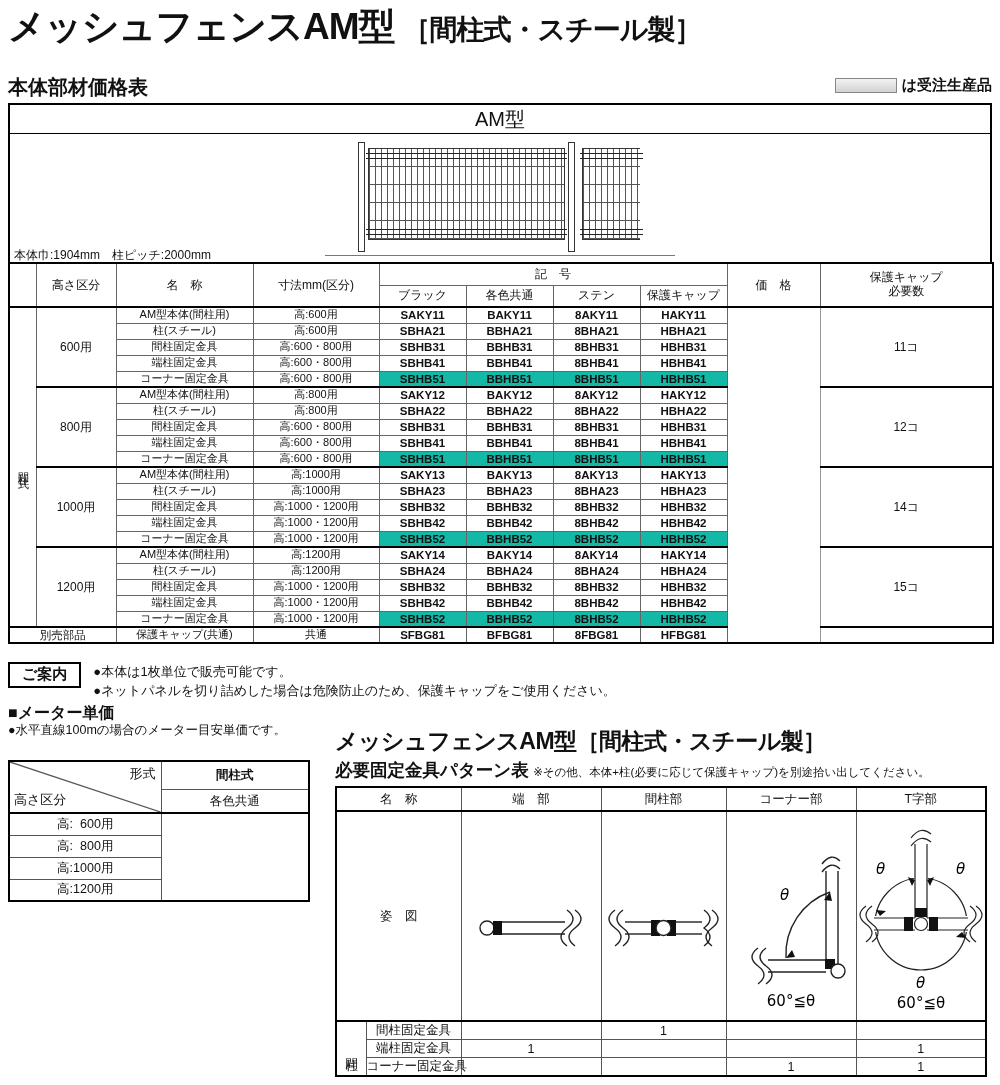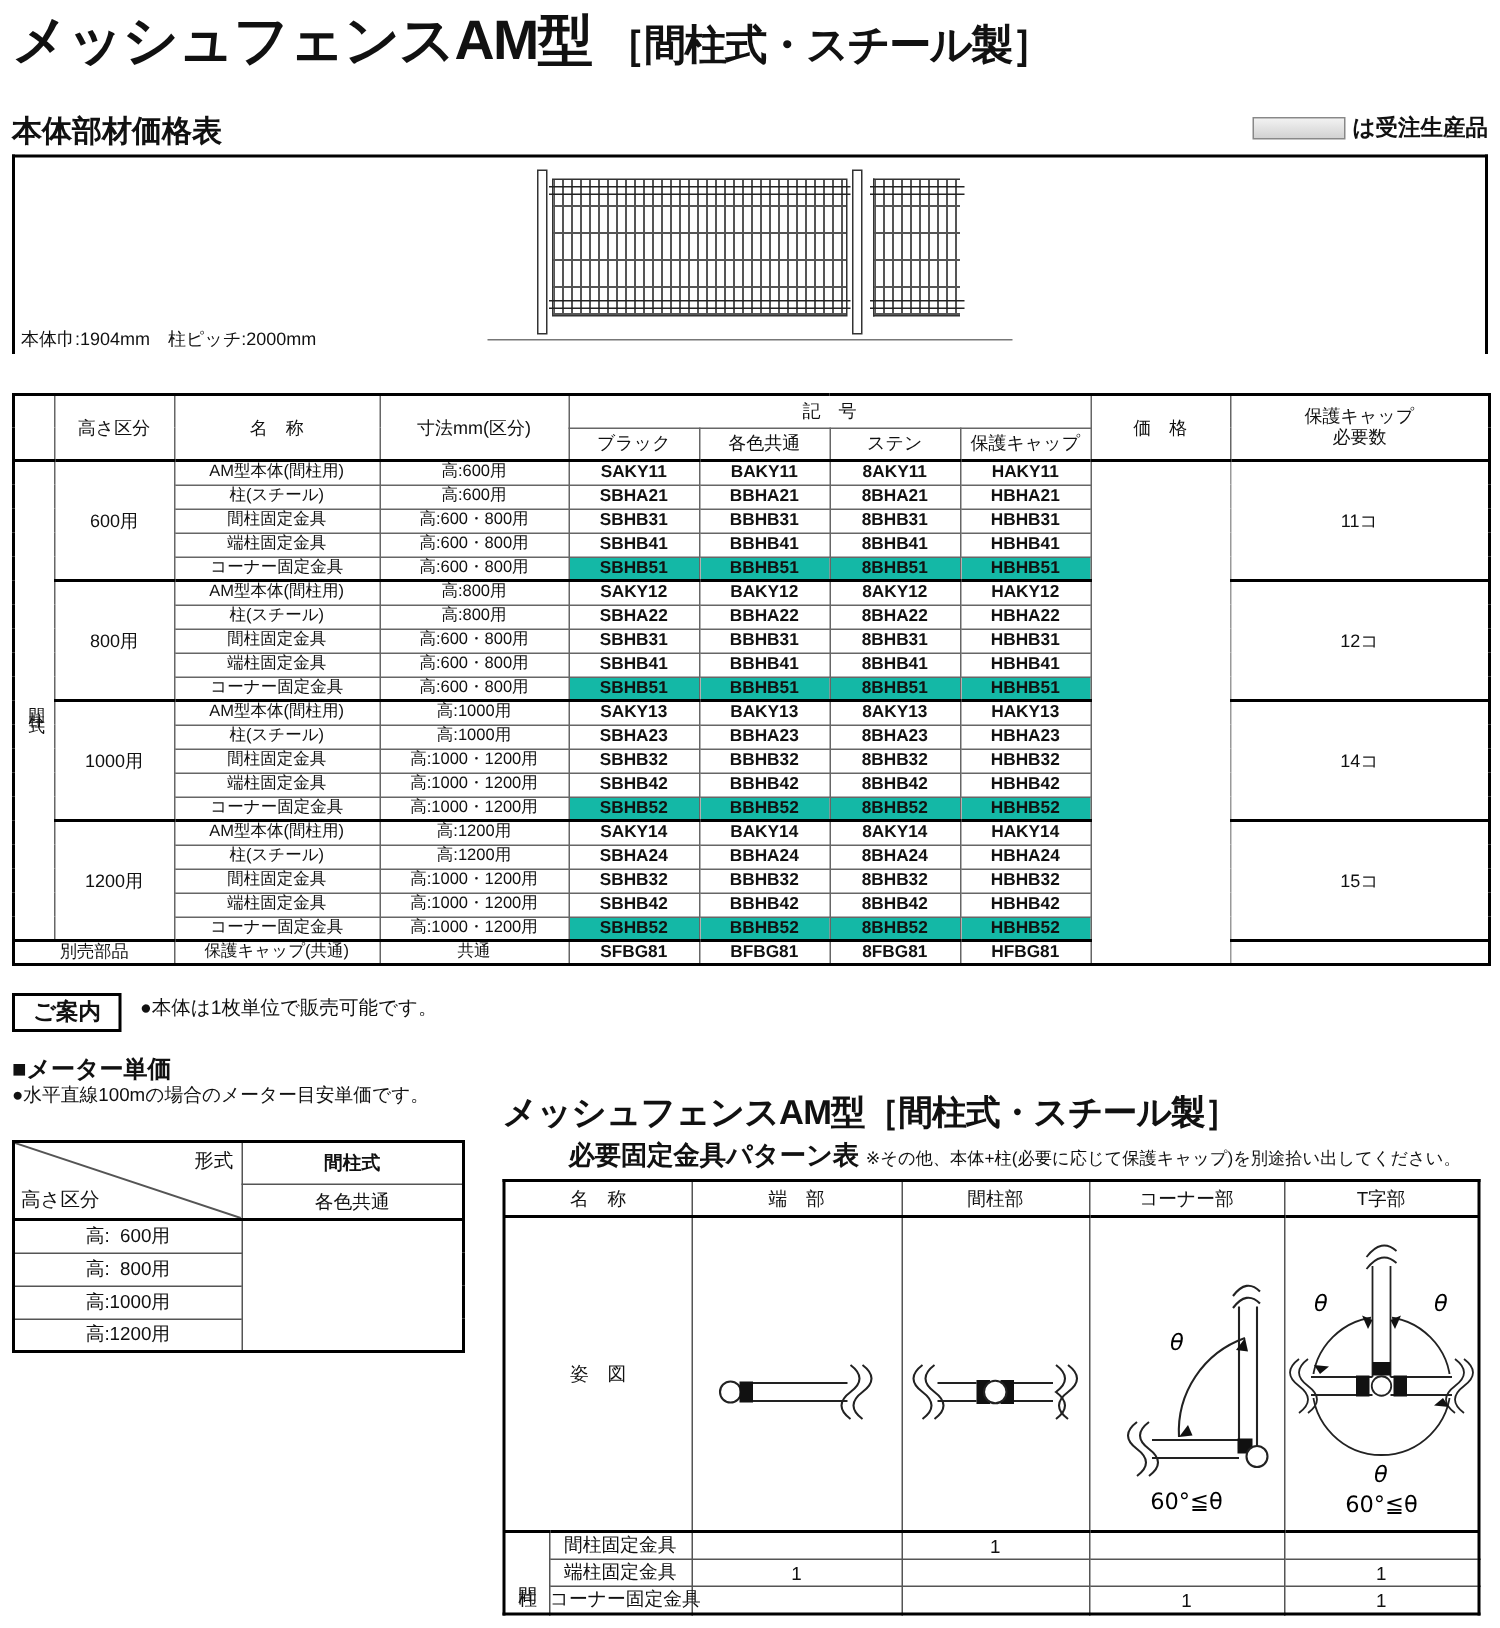--- a/index.html
+++ b/index.html
@@ -63,21 +63,21 @@
   .corner-cell svg { position:absolute; left:0; top:0; width:100%; height:100%; }
   .corner-top { position:absolute; right:5px; top:3px; font-size:13px; }
   .corner-bot { position:absolute; left:4px; bottom:3px; font-size:13px; }
   .mt-h1 { height:28px; font-size:15px; font-weight:bold; }
   .mt-h2 { height:23px; border-bottom:2px solid #000 !important; }
   .mt-row td { height:22px; white-space:pre; }
   .mt-empty { background:#fff; }
 
   
   .p-title { left:335px; top:726px; font-size:23px; font-weight:bold; white-space:nowrap; letter-spacing:-0.5px; }
-  .p-sub { left:335px; top:758px; white-space:nowrap;margin-left:44px; }
+  .p-sub { left:335px; top:758px; white-space:nowrap; }
   .p-sub .s1 { font-size:17.5px; font-weight:bold; }
   .p-sub .s2 { font-size:11.5px; }
   .pattern-table { left:335px; top:786px; width:650px; border:2px solid #000; }
   .pattern-table td { border:1px solid #555; font-size:12.5px; text-align:center; }
   .pattern-table thead td { height:24px; border-bottom:2px solid #000; }
   .fig-row td { height:210px; vertical-align:middle; padding:0; }
   .fig-cell { position:relative; }
   .fig-cell svg { display:block; margin:0 auto; }
   .pattern-table tbody.counts tr td { height:18px; border-top:1px solid #555; }
   .pattern-table tbody.counts tr:first-child td { border-top:2px solid #000; }
@@ -93,20 +93,21 @@
 <div class="abs main-title">
   <span class="t1">メッシュフェンスAM型</span><span class="t2">［間柱式・スチール製］</span>
 </div>
 <div class="abs subtitle">本体部材価格表</div>
 <div class="abs legend">
   <span class="swatch"></span>
   <span class="ltext">は受注生産品</span>
 </div>
 
 <div class="abs am-box">
+  <div class="am-title">AM型</div>
   <div class="illus">
     <div class="fence">
       <div class="fmesh m1"></div>
       <div class="fmesh m2"></div>
       <div class="fpost p1"></div>
       <div class="fpost p2"></div>
       <div class="fground"></div>
     </div>
     <div class="dim-note">本体巾:1904mm　柱ピッチ:2000mm</div>
   </div>
@@ -324,20 +325,21 @@
         <td class="code gs">HFBG81</td>
         <td class="cap-c gs"></td>
       </tr>
     </tbody>
 </table>
 
 <div class="abs guide">
   <span class="guide-label">ご案内</span>
   <div class="guide-notes">
     <div>●本体は1枚単位で販売可能です。</div>
+    <div>●ネットパネルを切り詰めした場合は危険防止のため、保護キャップをご使用ください。</div>
   </div>
 </div>
 
 <div class="abs meter-head">■メーター単価</div>
 <div class="abs meter-notes">
   <div>●水平直線100mの場合のメーター目安単価です。</div>
 </div>
 
 <table class="abs meter-table">
   <tbody>

